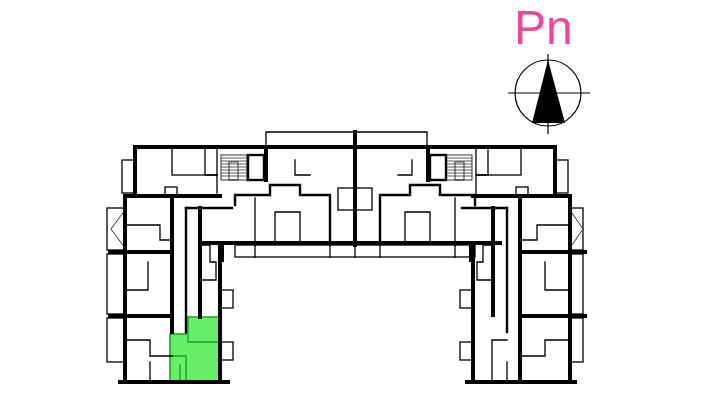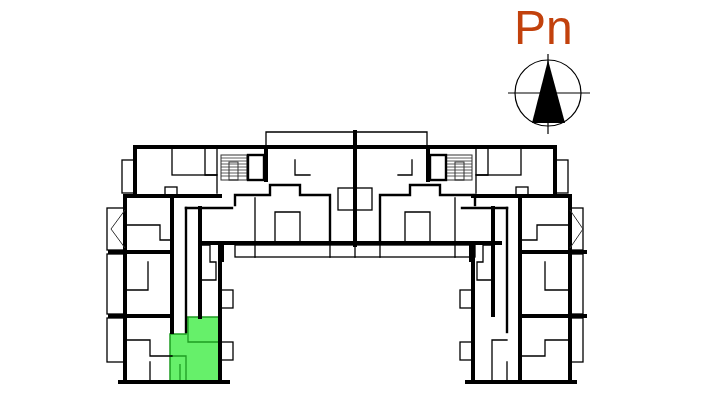--- a/index.html
+++ b/index.html
@@ -4,21 +4,21 @@
   <style>
     html, body { margin: 0; padding: 0; background: #ffffff; }
     body { width: 711px; height: 400px; position: relative; overflow: hidden; font-family: "Liberation Sans", sans-serif; }
     #plan { position: absolute; left: 0; top: 0; width: 711px; height: 400px; }
     .w { stroke: #000; fill: none; stroke-linecap: square; }
     .thick { stroke-width: 4; }
     .mid { stroke-width: 2.4; }
     .thin { stroke-width: 1.3; }
     .hair { stroke-width: 1; stroke: #333; fill: none; }
     .highlight { fill: #66f06a; stroke: #1e9c22; stroke-width: 1.5; cursor: pointer; }
-    .compass-label { position: absolute; left: 514px; top: 2px; font-size: 48px; line-height: 52px; color: #c2410c; }
+    .compass-label { position: absolute; left: 514px; top: 2px; font-size: 48px; line-height: 52px; color: #ec4899; }
   </style>
 </head>
 <body>
 
 <div class="compass-label">Pn</div>
 
 <svg id="plan" viewBox="0 0 711 400" xmlns="http://www.w3.org/2000/svg">
 
   <g>
     <circle cx="548" cy="93" r="33" fill="none" stroke="#000" stroke-width="1.2"></circle>

